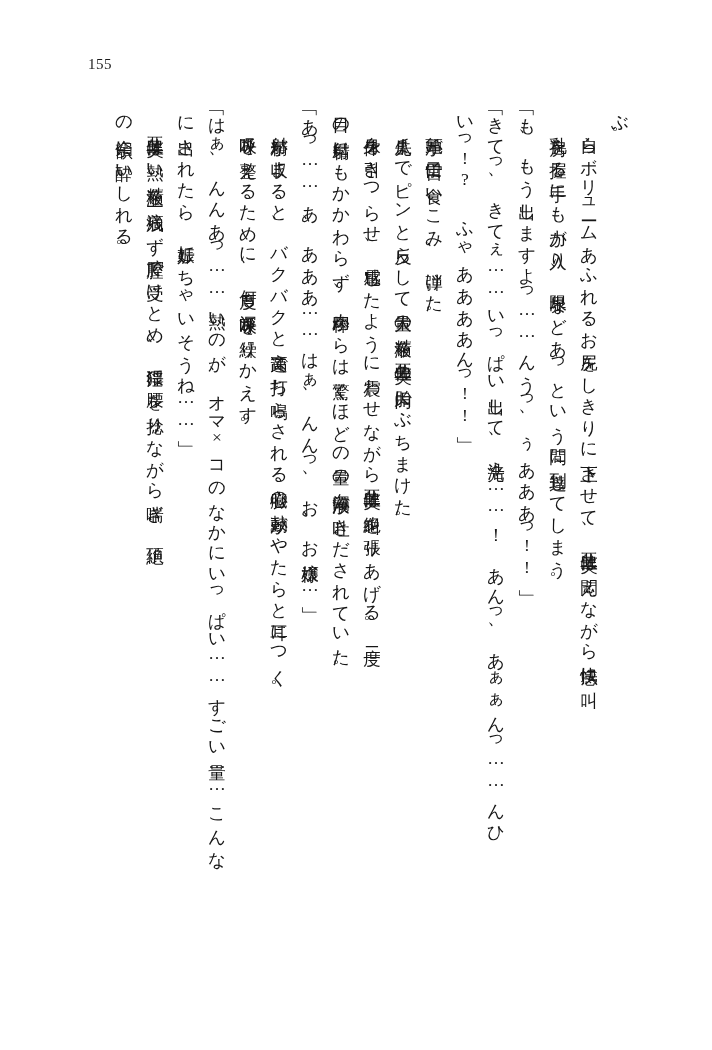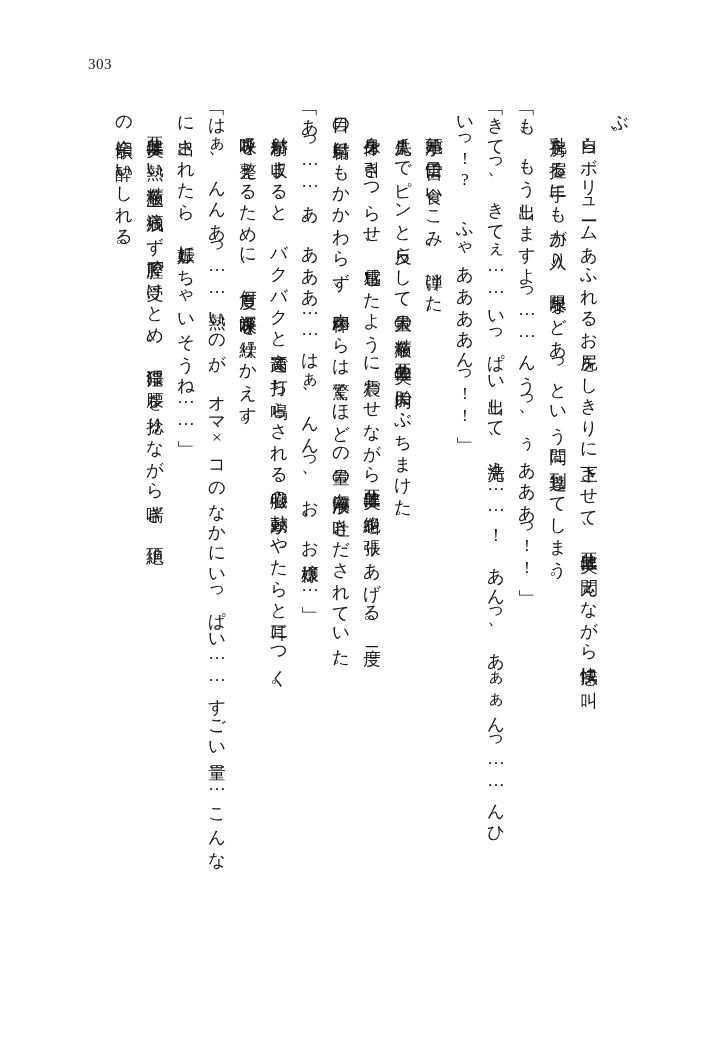--- a/index.html
+++ b/index.html
@@ -48,21 +48,21 @@
     margin: 0;
     padding: 0;
     text-indent: 0;
   }
 </style>
 </head>
 <body>
 
 <div class="page">
 
-  <div class="page-number">303</div>
+  <div class="page-number">155</div>
 
   <div class="text-body">
     <p>ぶ。</p>
     <p>　自らボリュームあふれるお尻をしきりに上下させて、亜佐美は悶えながら快感に叫</p>
     <p>　乳房を握る手にも力が入り、限界などあっという間に到達してしまう。</p>
     <p>「も、もう出しますよっ……んうっ、ぅあああっ!!」</p>
     <p>「きてっ、きてぇ……いっぱい出して、浩光ぅ……！　あんっ、あぁぁんっ……んひ</p>
     <p>いっ!?　ふゃああああんっ!!」</p>
     <p>　亀頭が子宮口に食いこみ、弾けた。</p>
     <p>　爪先までピンと反らして大量の精液を亜佐美の胎内にぶちまけた。</p>

